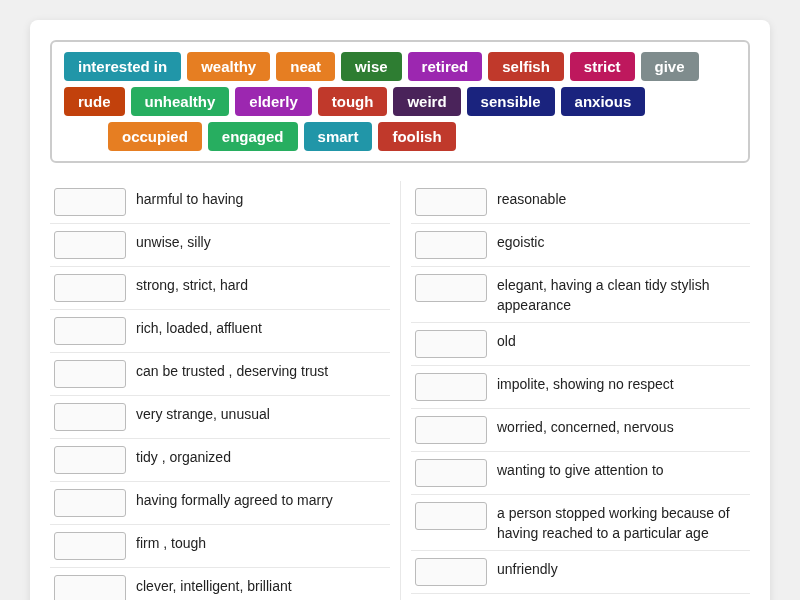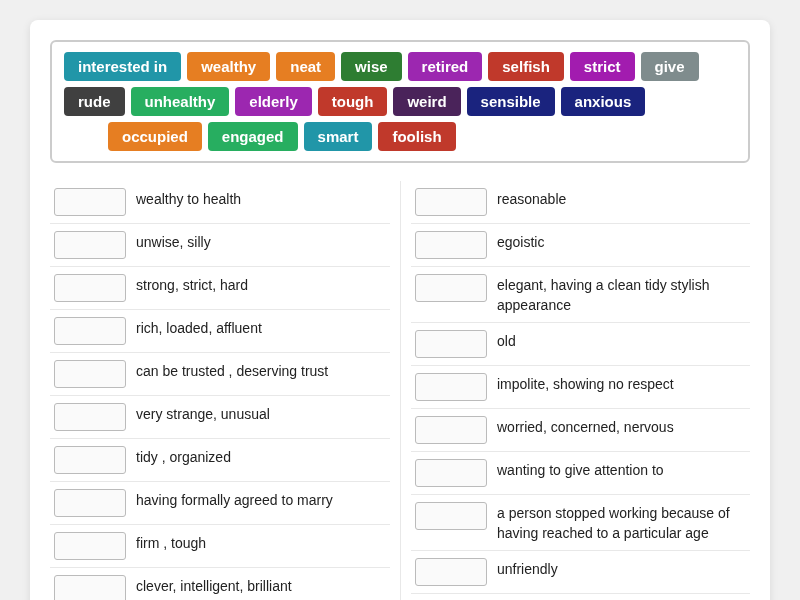--- a/index.html
+++ b/index.html
@@ -74,40 +74,40 @@
 <body>
 
 <div class="container">
   <div class="word-bank" id="word-bank-container">
   <div class="word-chip" style="background-color: rgb(33, 150, 168);">interested in</div>
       <div class="word-chip" style="background-color: rgb(230, 126, 34);">wealthy</div>
       <div class="word-chip" style="background-color: rgb(230, 126, 34);">neat</div>
       <div class="word-chip" style="background-color: rgb(46, 125, 50);">wise</div>
       <div class="word-chip" style="background-color: rgb(156, 39, 176); text-align: right;">retired</div>
       <div class="word-chip" style="background-color: rgb(192, 57, 43);">selfish</div>
-      <div class="word-chip" style="background-color: #a21caf;">strict</div>
+      <div class="word-chip" style="background-color: #be185d;">strict</div>
       <div class="word-chip" style="background-color: rgb(127, 140, 141);">give</div>
-      <div class="word-chip" style="background-color: #404040;">rude</div>
+      <div class="word-chip" style="background-color: #c2410c;">rude</div>
       <div class="word-chip" style="background-color: rgb(39, 174, 96);">unhealthy</div>
       <div class="word-chip" style="background-color: rgb(156, 39, 176);">elderly</div>
       <div class="word-chip" style="background-color: rgb(192, 57, 43);">tough</div>
       <div class="word-chip" style="background-color: rgb(74, 35, 90);">weird</div>
       <div class="word-chip" style="background-color: rgb(26, 35, 126);">sensible</div>
       <div class="word-chip" style="background-color: rgb(26, 35, 126);">anxious</div>
       <div class="word-chip" style="background-color: rgb(230, 126, 34); margin-left: 44px;">occupied</div>
       <div class="word-chip" style="background-color: rgb(39, 174, 96);">engaged</div>
       <div class="word-chip" style="background-color: rgb(33, 150, 168);">smart</div>
       <div class="word-chip" style="background-color: rgb(192, 57, 43);">foolish</div>
     </div>
 
   <div class="definitions-area">
     <div class="left-col" id="left-col">
     <div class="def-row">
           <input type="text" class="answer-box" style="">
-          <span class="def-text">wealthy to health</span>
+          <span class="def-text">harmful to having</span>
         </div>
         <div class="def-row">
           <input type="text" class="answer-box" style="">
           <span class="def-text">unwise, silly</span>
         </div>
         <div class="def-row">
           <input type="text" class="answer-box" style="">
           <span class="def-text">strong, strict, hard</span>
         </div>
         <div class="def-row">

